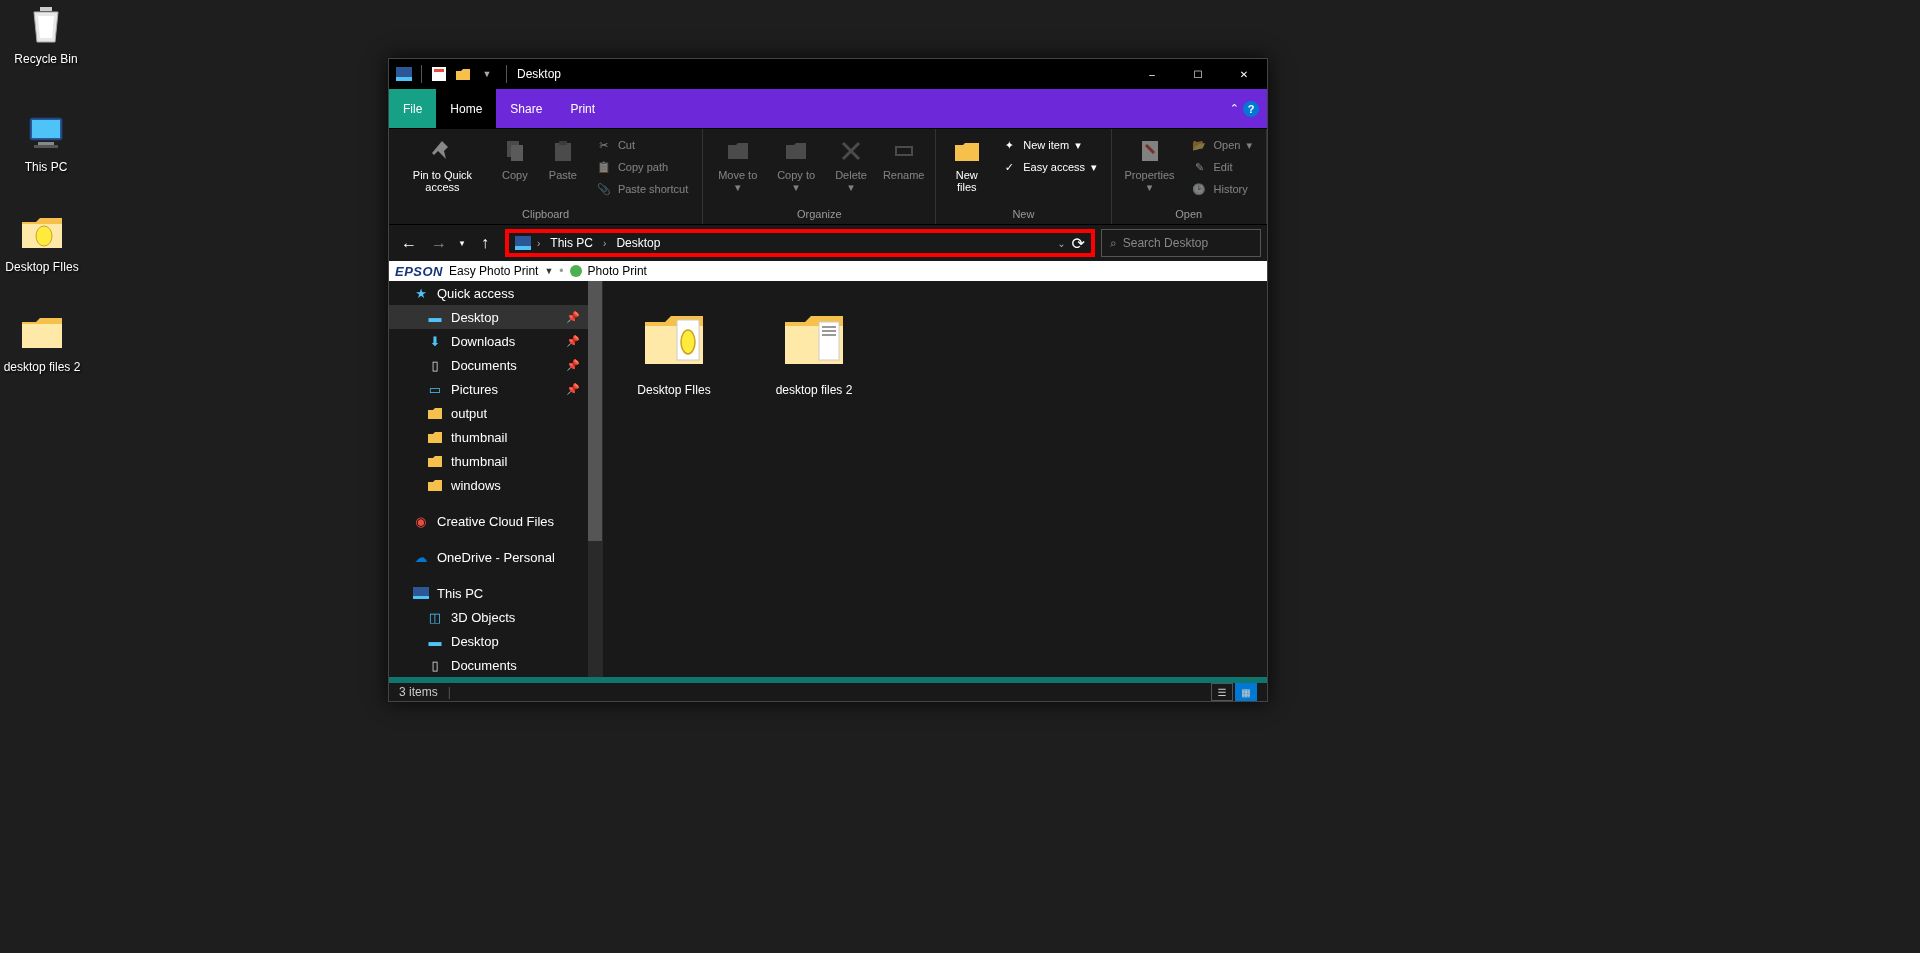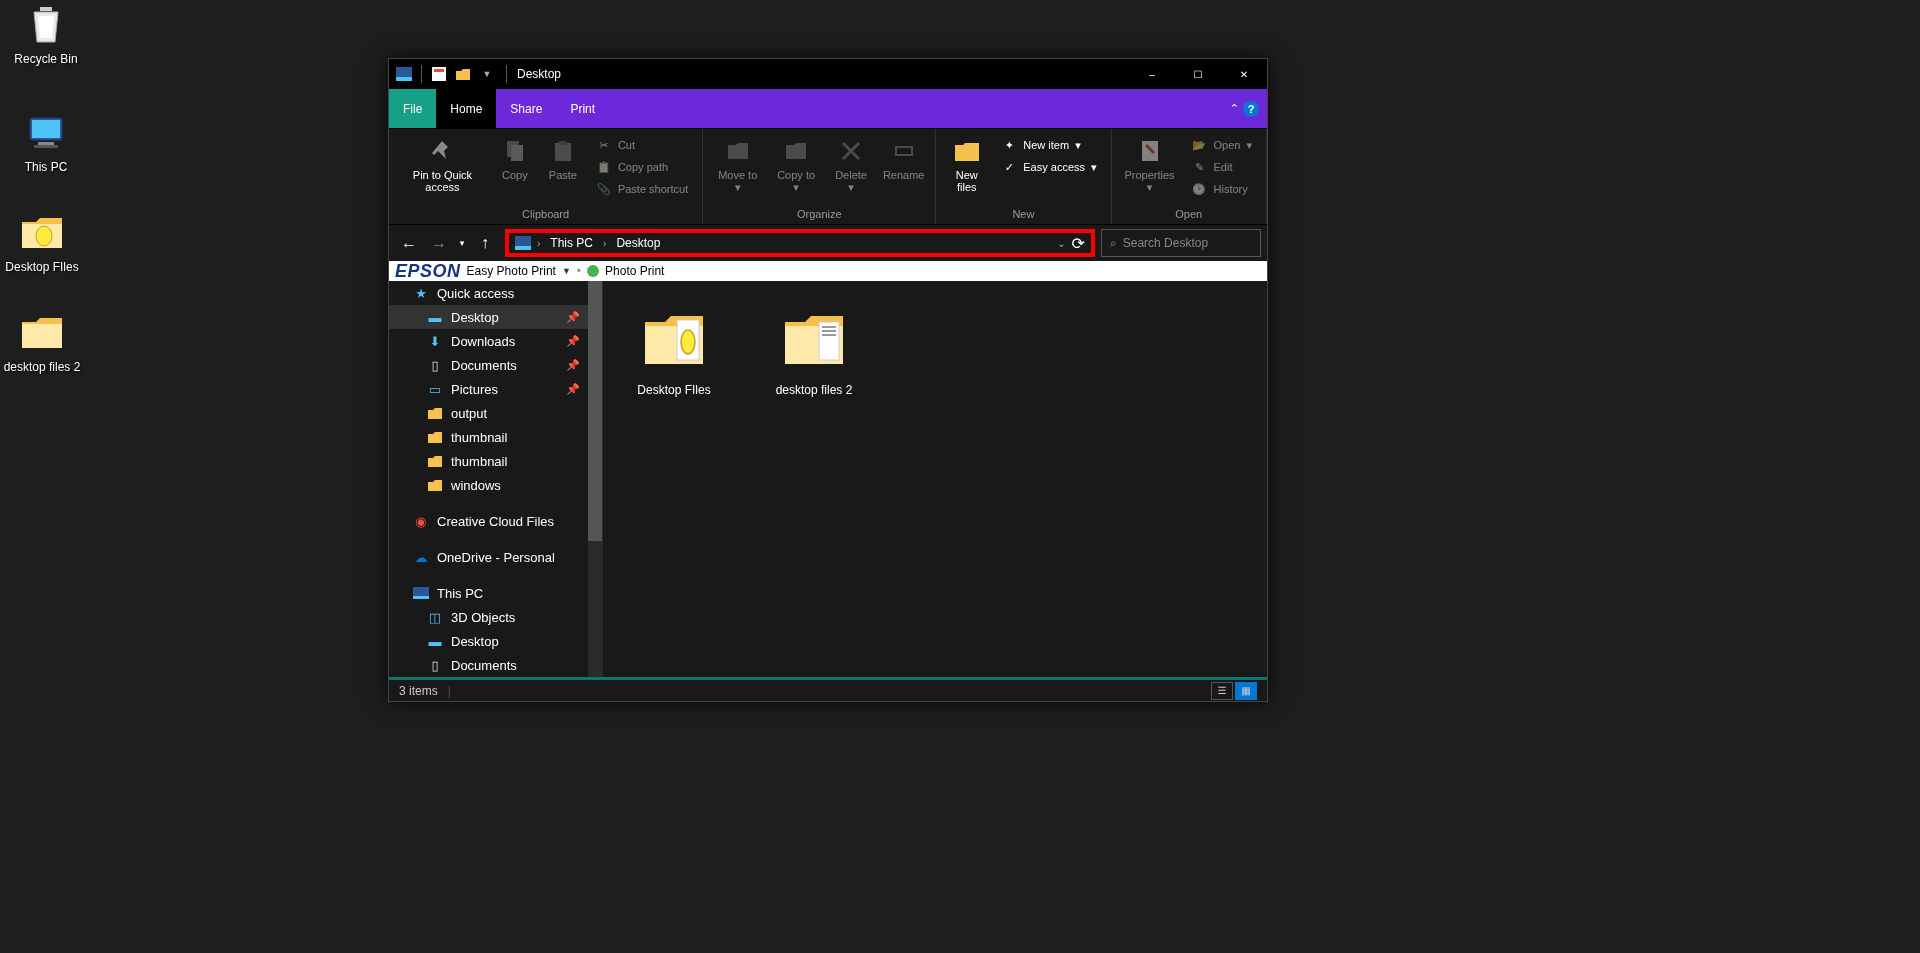--- a/index.html
+++ b/index.html
@@ -49,21 +49,21 @@
 .nav-btn { width:28px; height:28px; display:flex; align-items:center; justify-content:center; color:#fff; cursor:pointer;}
 .addr-wrap { flex:1; height:28px; border:4px solid #ff0000; background:#191919; display:flex; align-items:center; padding:0 6px; margin:0 4px; position:relative;}
 .addr-seg { display:flex; align-items:center; gap:6px; font-size:12px; color:#fff;}
 .addr-crumb { padding:0 4px; cursor:pointer;}
 .addr-chev { color:#aaa; font-size:10px;}
 .addr-right { margin-left:auto; display:flex; gap:6px; align-items:center;}
 .search-box { width:160px; height:28px; border:1px solid #555; display:flex; align-items:center; padding:0 8px; gap:6px; color:#888; font-size:12px;}
 
 
 .epson-bar { height:20px; background:#fff; color:#000; display:flex; align-items:center; font-size:12px; padding:0 6px; gap:6px;}
-.epson-bar .brand { color:#18347a; font-family:Arial; font-weight:bold; font-style:italic; font-size:18px; letter-spacing:0.5px;}
+.epson-bar .brand { color:#18347a; font-family:Arial; font-weight:bold; font-style:italic; font-size:13px; letter-spacing:0.5px;}
 .epson-bar .dd { font-size:9px; color:#333;}
 .epson-bar .green-dot{ width:12px; height:12px; border-radius:50%; background:#4caf50; display:inline-block;}
 
 
 .body { flex:1; display:flex; background:#191919; min-height:0;}
 .navpane { width:214px; background:#191919; border-right:1px solid #2a2a2a; overflow:hidden; position:relative;}
 .nav-scroll { position:absolute; right:0; top:0; width:14px; bottom:0; background:#2a2a2a;}
 .nav-thumb { position:absolute; right:0; top:0; width:14px; height:260px; background:#555;}
 .nav-item { display:flex; align-items:center; gap:8px; padding:4px 8px 4px 24px; font-size:13px; color:#fff; cursor:pointer; position:relative;}
 .nav-item.l2 { padding-left:38px; }
@@ -72,21 +72,21 @@
 .nav-item .ico { width:16px; height:16px; display:flex; align-items:center; justify-content:center;}
 .nav-section-gap { height:12px; }
 
 .content-pane { flex:1; background:#191919; display:flex; align-items:flex-start; padding:16px; gap:30px;}
 .file-item { width:110px; text-align:center; cursor:pointer;}
 .file-item .thumb { width:80px; height:80px; margin:0 auto 6px; display:flex; align-items:center; justify-content:center;}
 .file-item.highlighted .thumb { outline:6px solid #ff0000; }
 .file-item .name { font-size:12px; color:#fff;}
 
 
-.statusbar { height:24px; background:#191919; border-top:3px solid #0f766e; display:flex; align-items:center; padding:0 10px; font-size:12px; color:#ccc; gap:10px;justify-content:center;}
+.statusbar { height:24px; background:#191919; border-top:6px solid #0f766e; display:flex; align-items:center; padding:0 10px; font-size:12px; color:#ccc; gap:10px;justify-content:center;}
 .statusbar .views { margin-left:auto; display:flex; gap:2px;}
 .view-btn { width:22px; height:18px; border:1px solid #555; display:flex; align-items:center; justify-content:center; font-size:10px;}
 .view-btn.active { background:#0078d4; border-color:#0078d4;}
 </style>
 </head>
 <body>
 
 <div class="desktop-icon" style="top:0;left:8px">
   <div class="ico">
     <svg width="44" height="44" viewBox="0 0 44 44">

